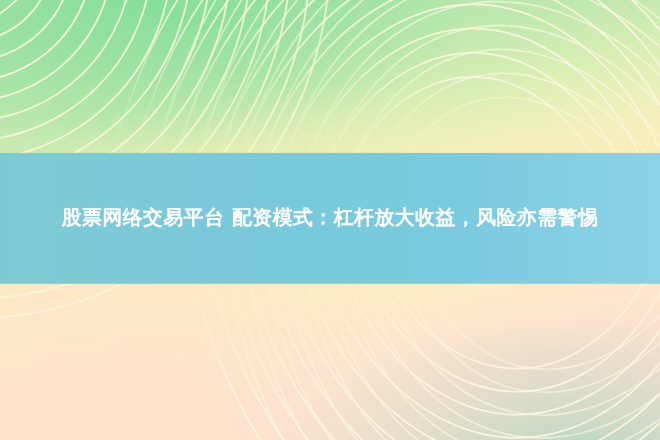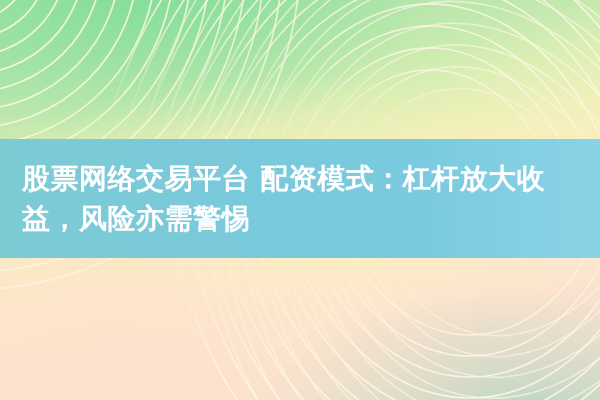--- a/index.html
+++ b/index.html
@@ -69,23 +69,24 @@
     height: 119px;
     background: linear-gradient(90deg, #7ccbd4 0%, #79c9dc 40%, #7bcbe0 72%, #8ad3e6 100%);
     display: flex;
     align-items: center;
     justify-content: center;
     box-sizing: border-box;
     padding: 0 22px;
   }
   .title-text {
     color: #ffffff;
-    font-size: 28px;
+    font-size: 18px;
     line-height: 40px;
     font-weight: bold;
+    text-align: center;
     letter-spacing: 0.5px;
     width: 100%;
     text-shadow: 0 0 1px rgba(255,255,255,0.25);
   }
 </style>
 </head>
 <body>
 
 <div id="stage">
 

